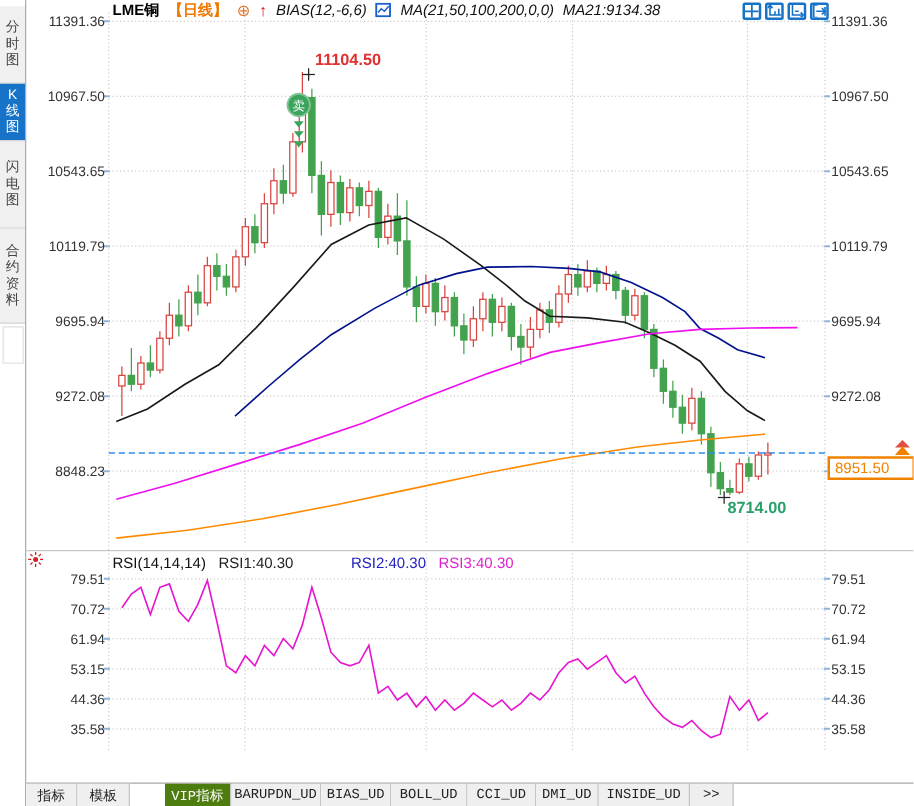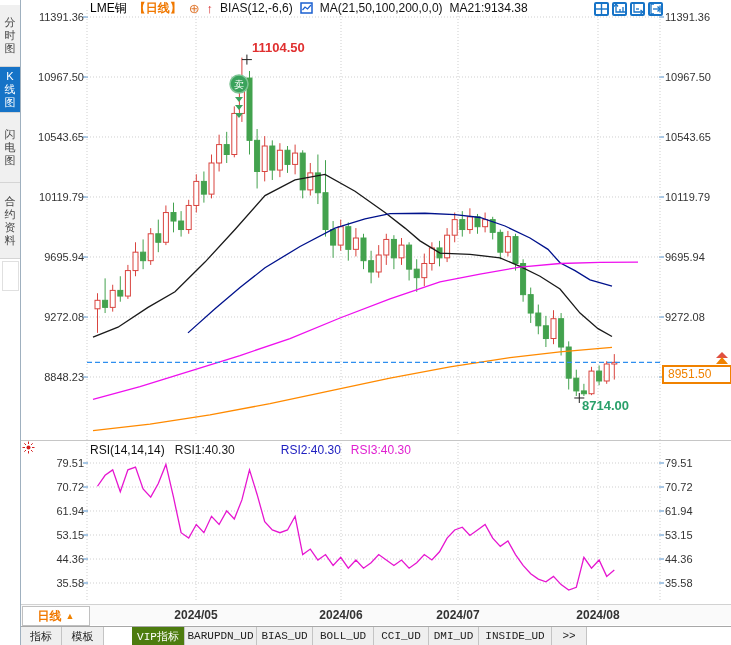--- a/index.html
+++ b/index.html
@@ -11,25 +11,25 @@
   .side-tab{width:20px;box-sizing:border-box;background:#f0f0f0;border-bottom:1px solid #d5d5d5;
             display:flex;align-items:center;justify-content:center;cursor:pointer;}
   .side-tab span{display:block;width:12px;word-break:break-all;line-height:13px;font-size:11px;
                  text-align:center;color:#444;}
   .side-tab.active{background:#1673c7;}
   .side-tab.active span{color:#fff;}
   .side-filler{width:15px;height:28px;margin:2px auto 0;background:#fff;border:1px solid #e0e0e0;}
   
   .chart-header{position:absolute;left:90px;top:0;height:16px;display:flex;gap:7px;
                 align-items:center;font-size:12px;white-space:nowrap;}
-  .sym{font-weight:normal;color:#000;}
+  .sym{font-weight:bold;color:#000;}
   .period{font-weight:bold;color:#f07800;}
   .circle-plus{color:#e07830;font-size:13px;line-height:13px;}
   .pin-arrow{color:#d42020;font-weight:bold;font-size:13px;line-height:13px;}
-  .ind-label{color:#111;}
+  .ind-label{color:#111;font-style:italic;}
   .toolbar{position:absolute;left:594px;top:2px;display:flex;gap:3px;}
   .tb-icon{width:15px;height:14px;border:2px solid #1673c7;border-radius:2px;background:#fff;
            box-sizing:border-box;display:flex;align-items:center;justify-content:center;cursor:pointer;}
   
   .hi-label{position:absolute;left:252px;top:40px;color:#e03030;font-weight:bold;font-size:13px;}
   .lo-label{position:absolute;left:582px;top:398px;color:#2aa06a;font-weight:bold;font-size:13px;}
   .price-tag{position:absolute;left:662px;top:365px;width:62px;height:15px;background:#fff;
              border:2px solid #f08200;color:#f08200;font-weight:normal;font-size:12px;
              line-height:15px;padding-left:4px;}
   .tag-arrow{position:absolute;left:714px;top:352px;}
@@ -401,32 +401,20 @@
   </svg>
   <div class="rsi-header">
     <span class="rsi-name">RSI(14,14,14)</span>
     <span class="rsi1">RSI1:40.30</span>
     <span class="rsi2">RSI2:40.30</span>
     <span class="rsi3">RSI3:40.30</span>
   </div>
 
   <div class="hdiv" style="top:440px;"></div>
 
-  <div class="xaxis-row">
-    <div class="tf-cell">
-      <span class="tf-text">日线</span>
-      <span class="tf-tri">▲</span>
-    </div>
-    <div id="monthLabels">
-        <div class="month-label" style="left: 140px;">2024/05</div>
-        <div class="month-label" style="left: 285px;">2024/06</div>
-        <div class="month-label" style="left: 402px;">2024/07</div>
-        <div class="month-label" style="left: 542px;">2024/08</div>
-      </div>
-  </div>
 
   <div class="tabbar" id="tabbar">
       <div class="btab" style="width: 41px; text-align: right;">指标</div>
       <div class="btab" style="width: 42px;">模板</div>
       <div class="btab active mono" style="width: 53px;">VIP指标</div>
       <div class="btab mono" style="width: 72px;">BARUPDN_UD</div>
       <div class="btab mono" style="width: 56px;">BIAS_UD</div>
       <div class="btab mono" style="width: 61px;">BOLL_UD</div>
       <div class="btab mono" style="width: 55px;">CCI_UD</div>
       <div class="btab mono" style="width: 50px;">DMI_UD</div>

